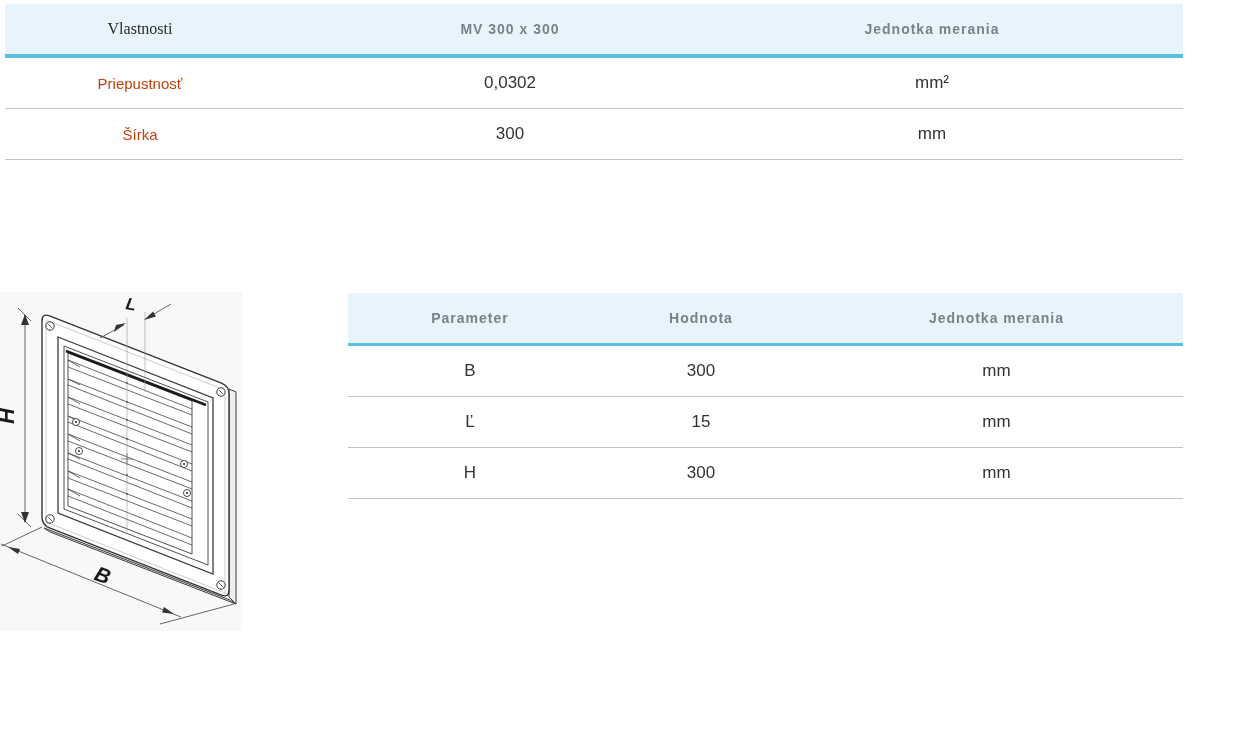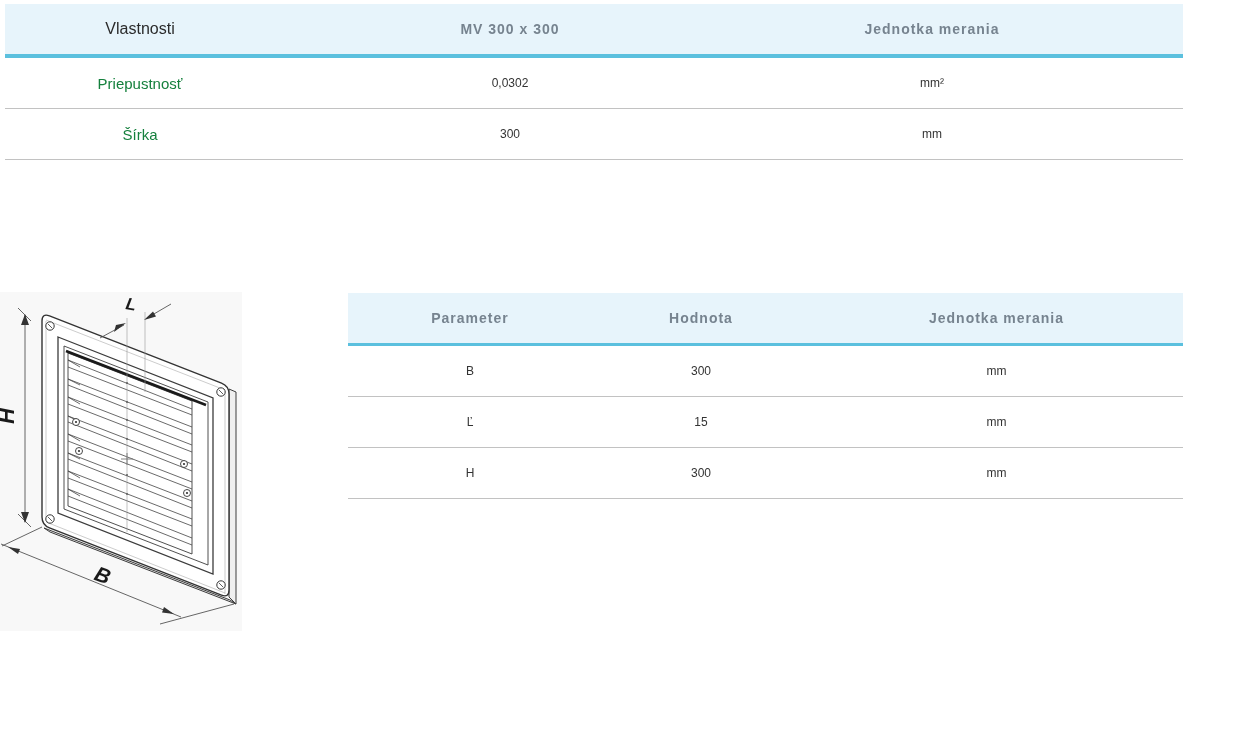--- a/index.html
+++ b/index.html
@@ -9,29 +9,29 @@
   table.spec{position:absolute;border-collapse:collapse;table-layout:fixed;}
   table.spec th{
     background:var(--header-bg,#e7f4fb);
     color:var(--header-text,#76838f);
     font-size:14px;font-weight:bold;letter-spacing:1px;
     height:48px;text-align:center;vertical-align:middle;
   }
   table.spec td{
     height:48px;text-align:center;vertical-align:middle;
     border-bottom:1px solid var(--row-divider,#c2c2c2);
-    font-size:12px;color:var(--body-text,#333333);
+    font-size:17px;color:var(--body-text,#333333);
     background:#fff;
   }
 
   
   .properties{left:5px;top:4px;width:1178px;}
   .properties th{border-bottom:4px solid var(--accent-border,#5bc0de);}
-  .properties th.title-th{font-size:16px;font-weight:400;letter-spacing:0;color:#2b2b2b;}
-  .properties td.prop{font-size:15px;color:#15803d;}
+  .properties th.title-th{font-size:16px;font-weight:400;letter-spacing:0;color:#2b2b2b;font-family:Liberation Serif, serif;}
+  .properties td.prop{font-size:15px;color:#c2410c;}
   .properties th:last-child,.properties td:last-child{padding-right:65px;}
 
   
   .dimensions{left:348px;top:293px;width:835px;}
   .dimensions th{border-bottom:3px solid var(--accent-border,#5bc0de);margin-left:48px;}
   .dimensions td{height:46px;}
 
   
   svg.diagram{position:absolute;left:0;top:292px;display:block;}
   .dim-label{font-family:"Liberation Sans","DejaVu Sans",sans-serif;font-style:italic;font-weight:bold;fill:#1a1a1a;}

